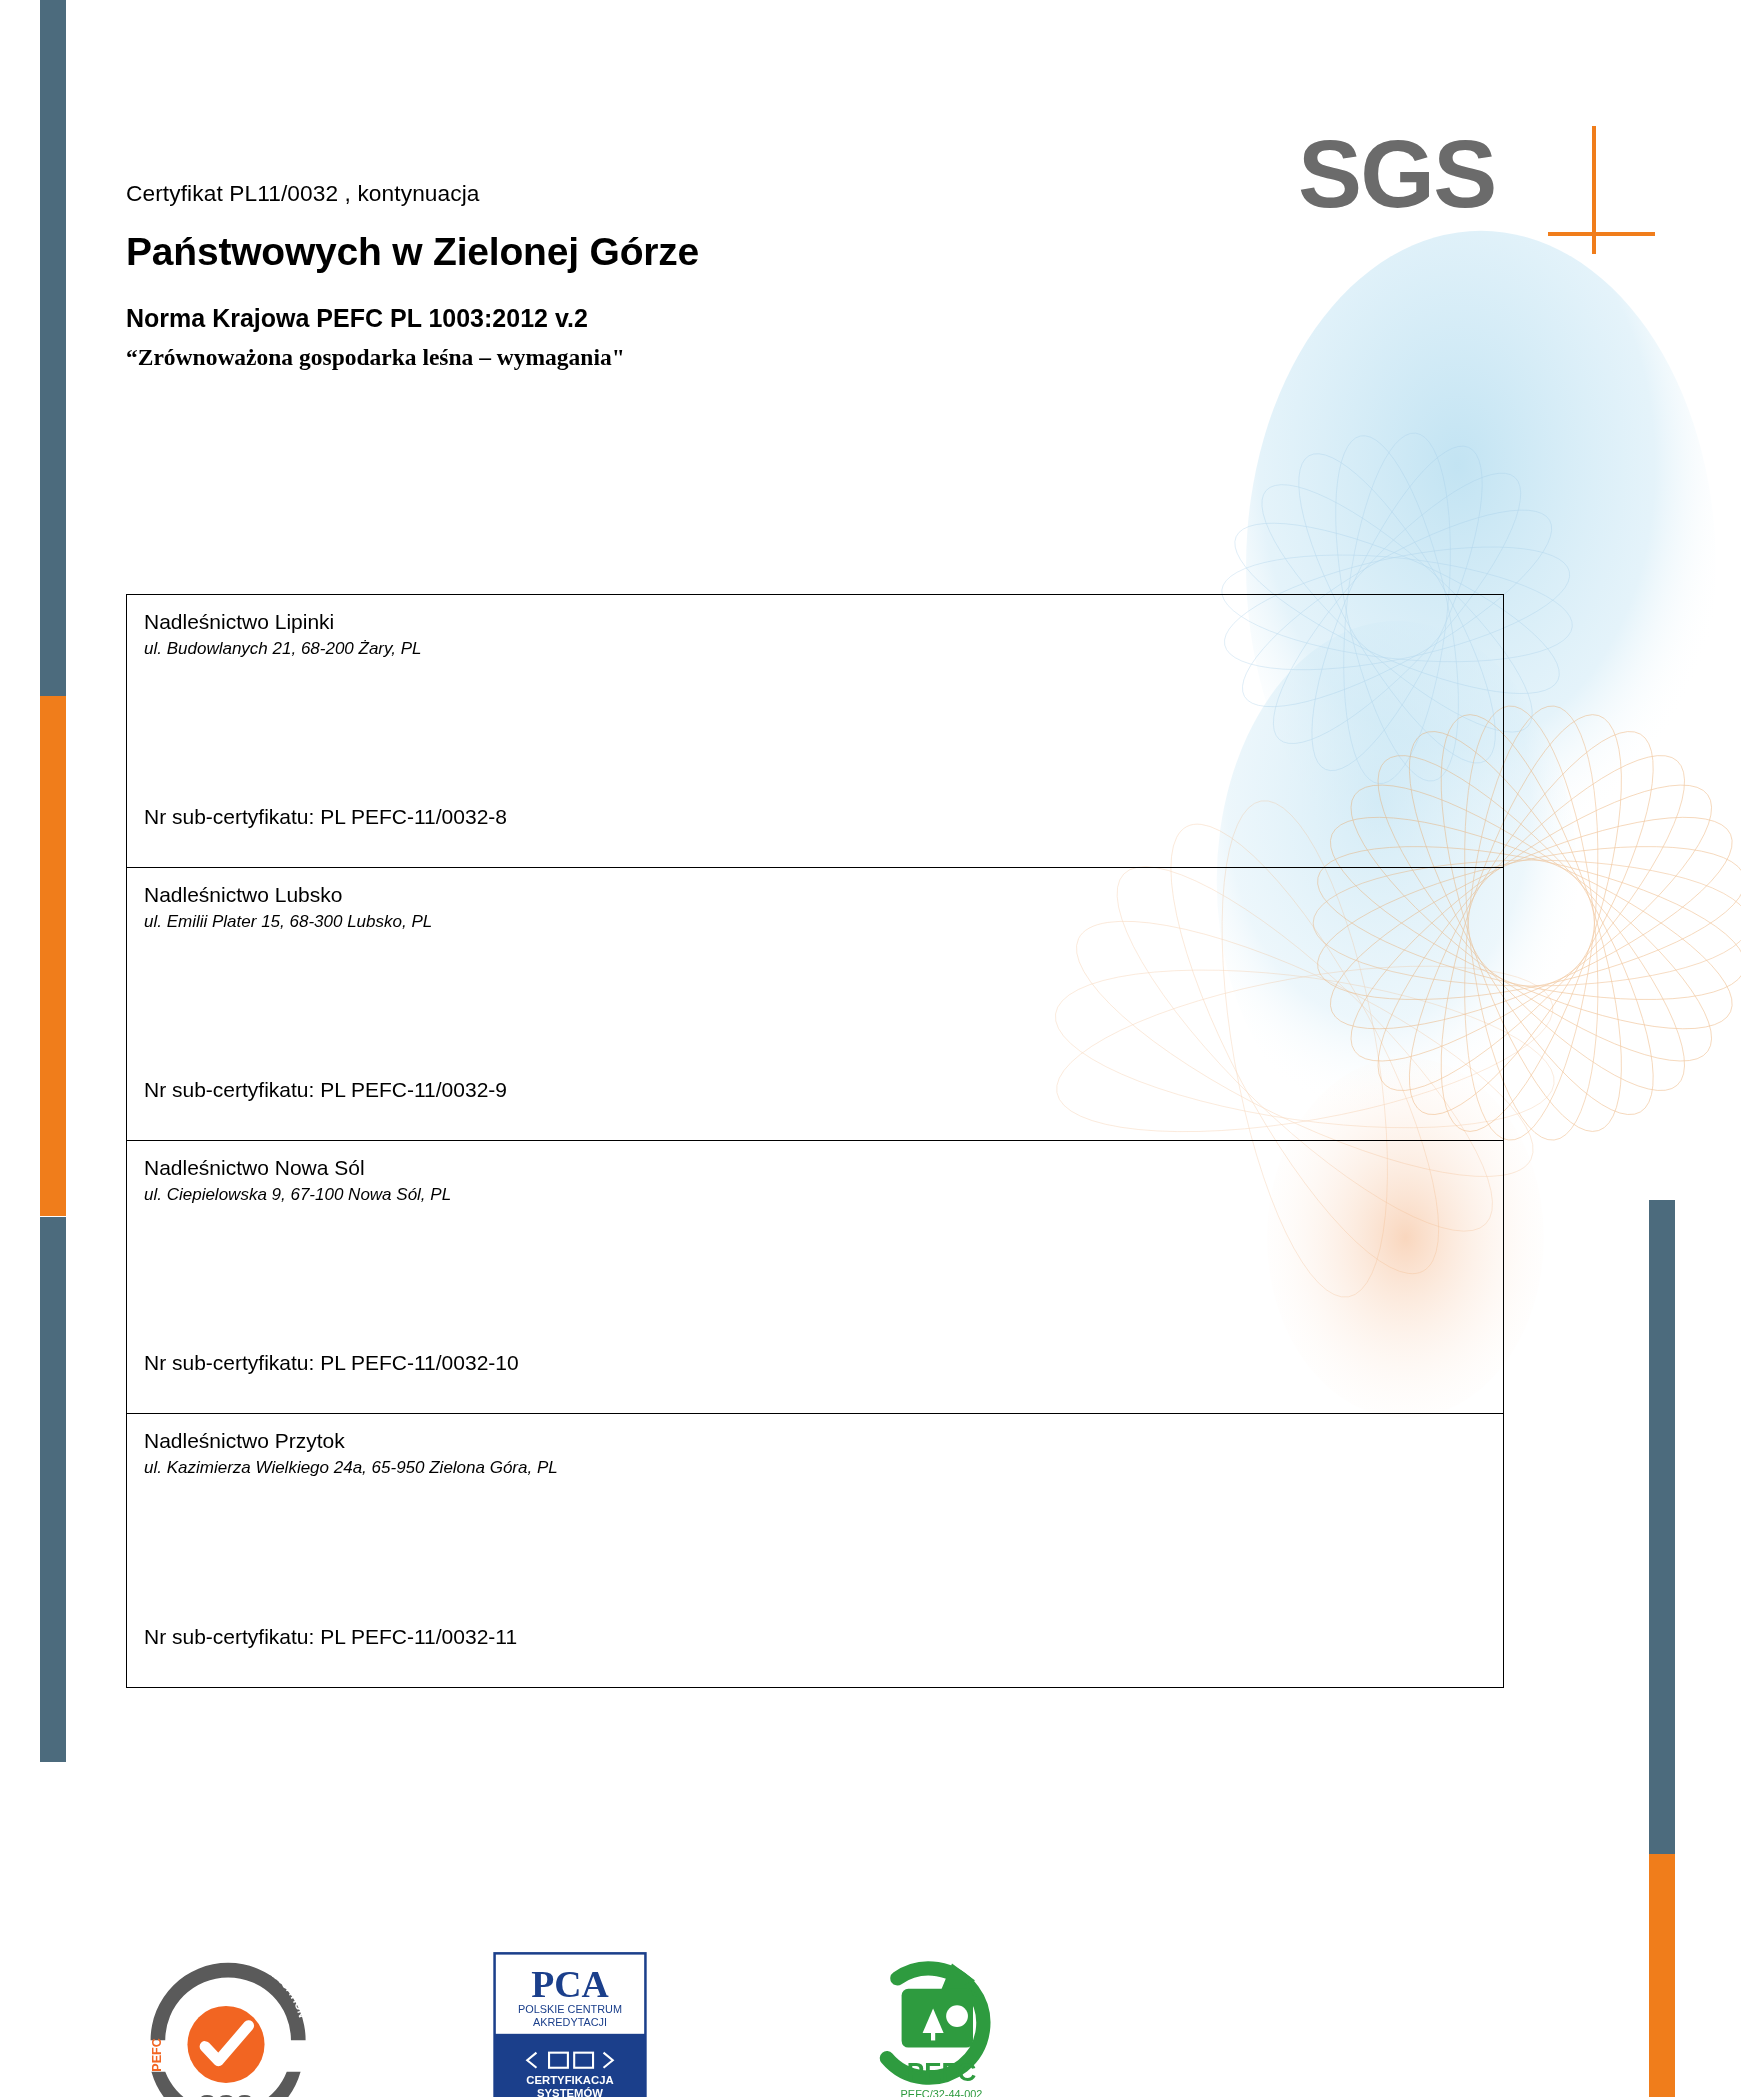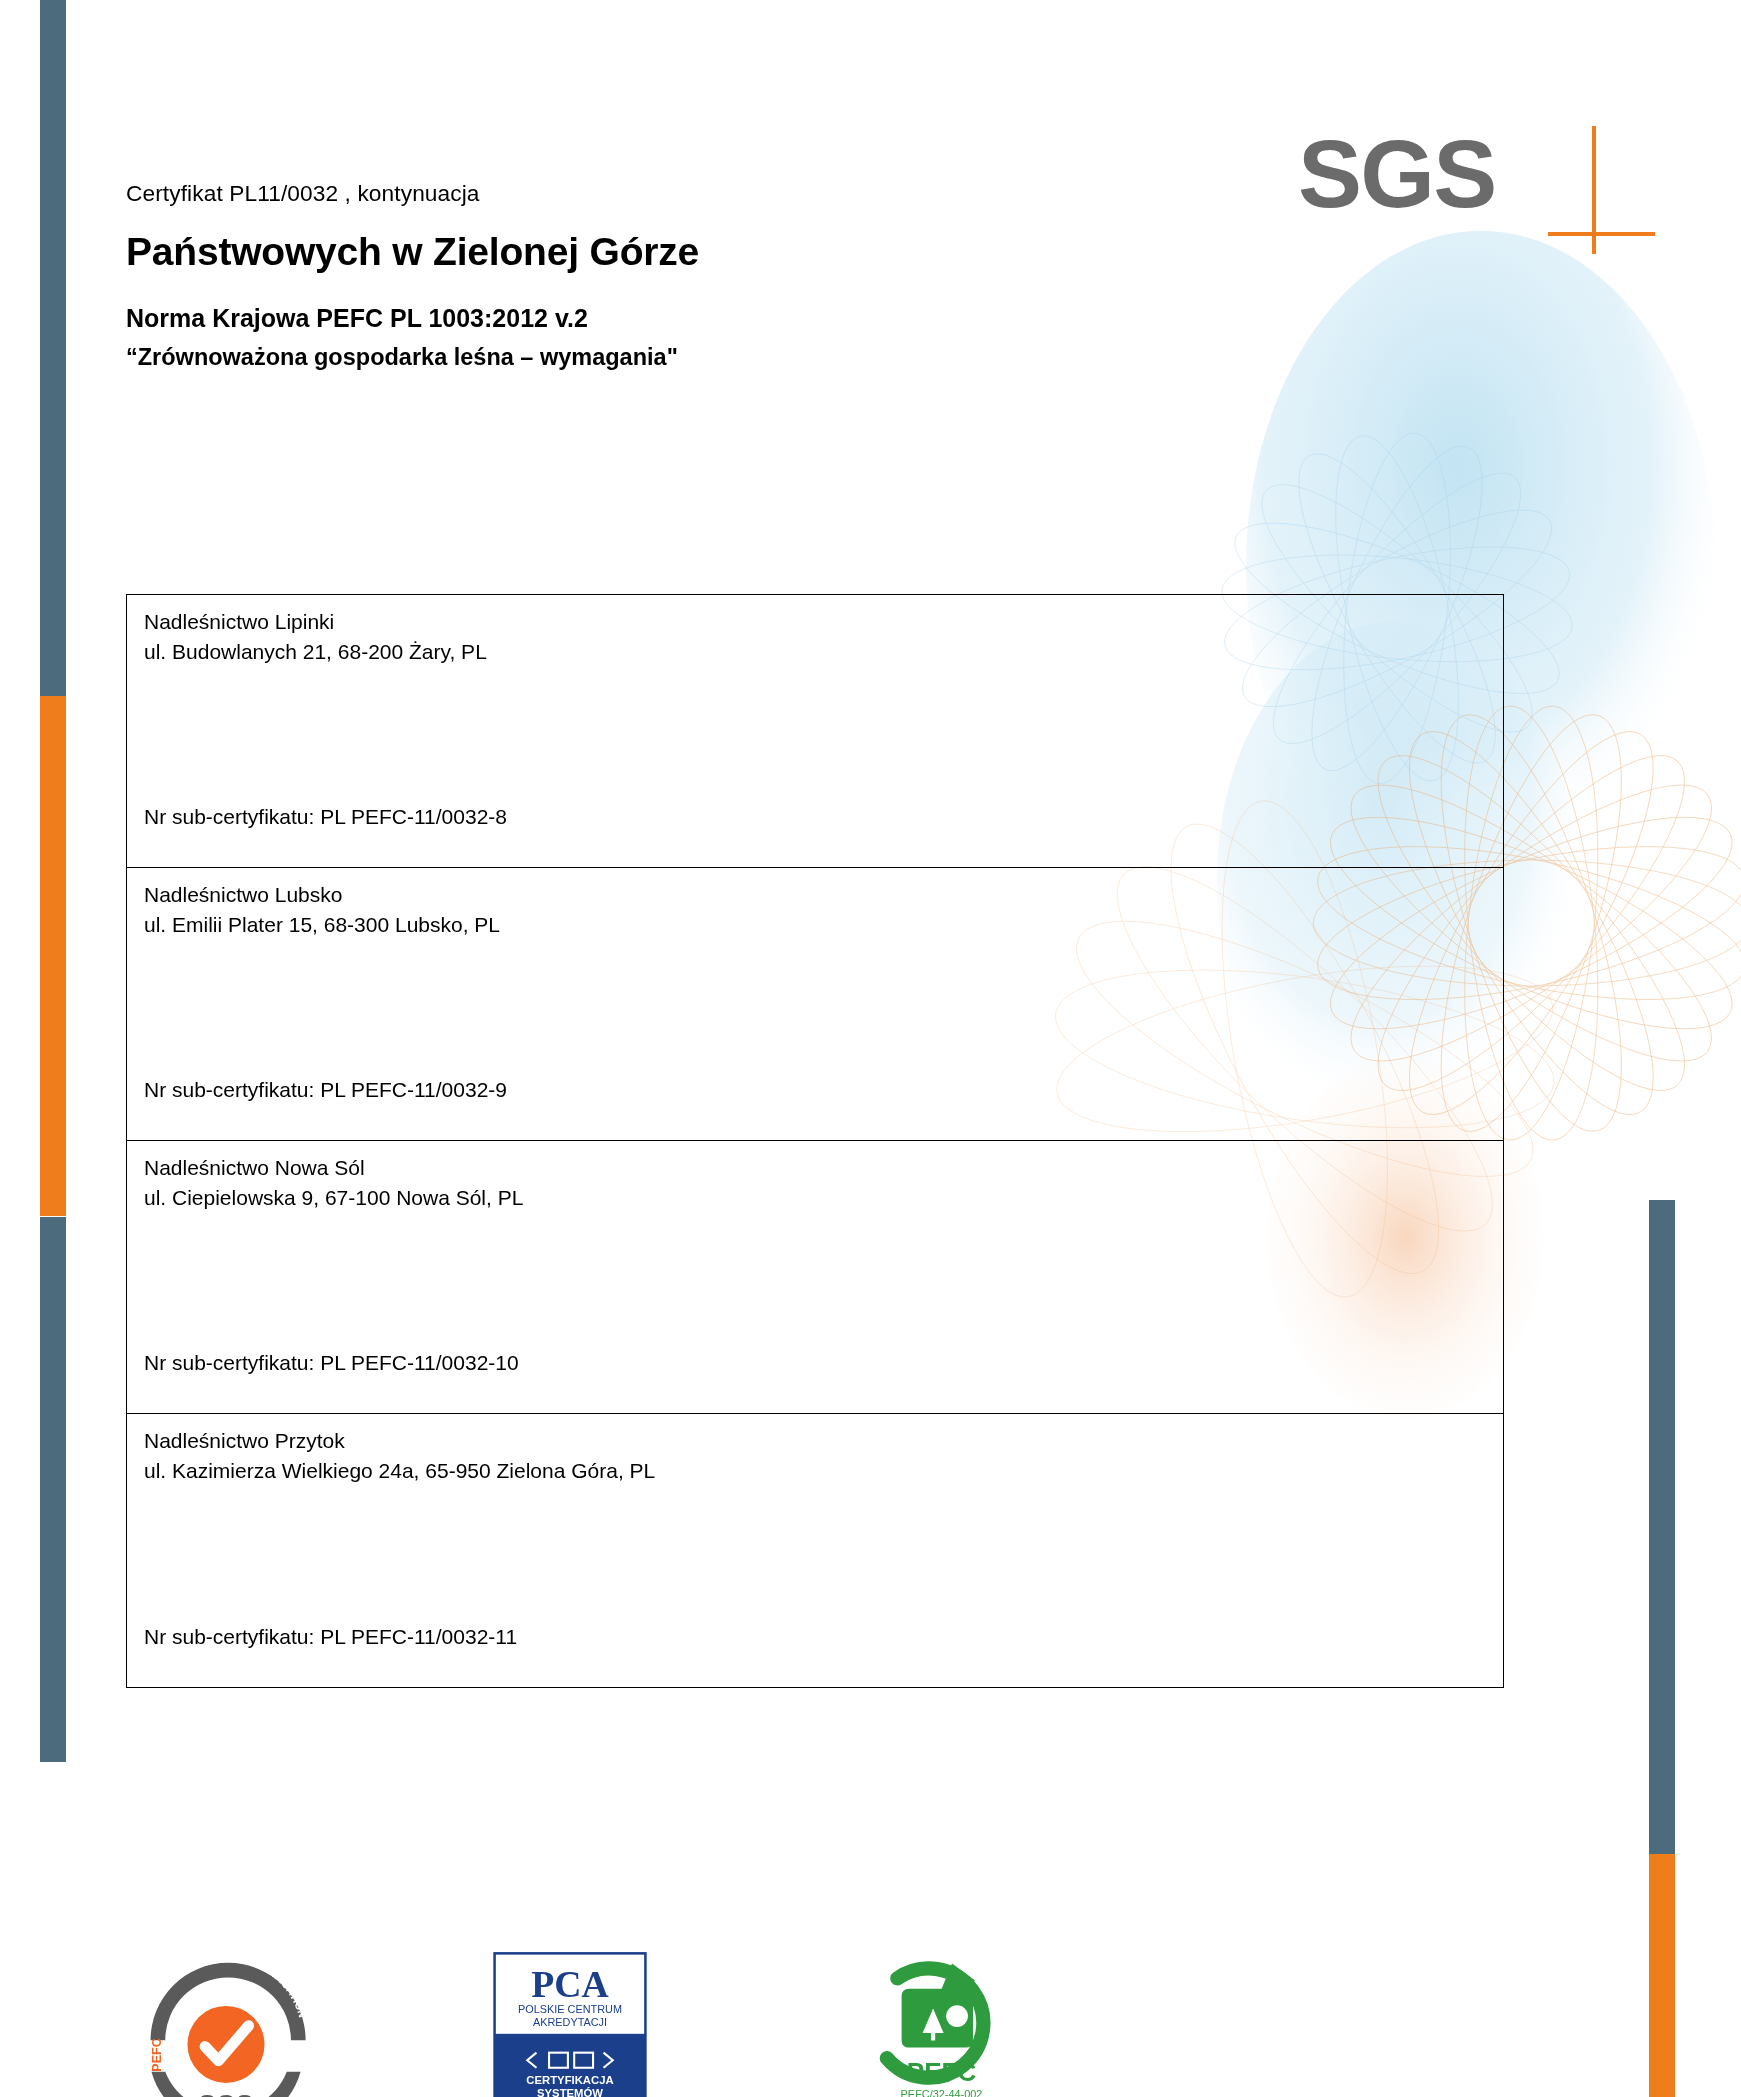--- a/index.html
+++ b/index.html
@@ -89,20 +89,21 @@
   }
   .norm-line {
     font-size: 25px;
     font-weight: bold;
     margin-top: 26px;
   }
   .norm-sub {
     font-size: 23.5px;
     font-weight: bold;
     margin-top: 11.7px;
+    font-family: Liberation Serif, serif;
   }
 
   
   .sgs-logo {
     position: absolute;
     left: 1298px;
     top: 126px;
     width: 331px;
     height: 168px;
   }
@@ -150,22 +151,23 @@
     box-sizing: border-box;
     position: relative;
     padding: 11.7px 17px 0 17px;
   }
   .trow:last-child { border-bottom: none; }
   .t-name {
     font-size: 21px;
     line-height: 1.45;
   }
   .t-addr {
-    font-size: 21px;
+    font-size: 17px;
     line-height: 1.45;
+    font-style: italic;
   }
   .t-sub {
     position: absolute;
     left: 17px;
     bottom: 38px;
     font-size: 21px;
   }
 
   
   .logos {

